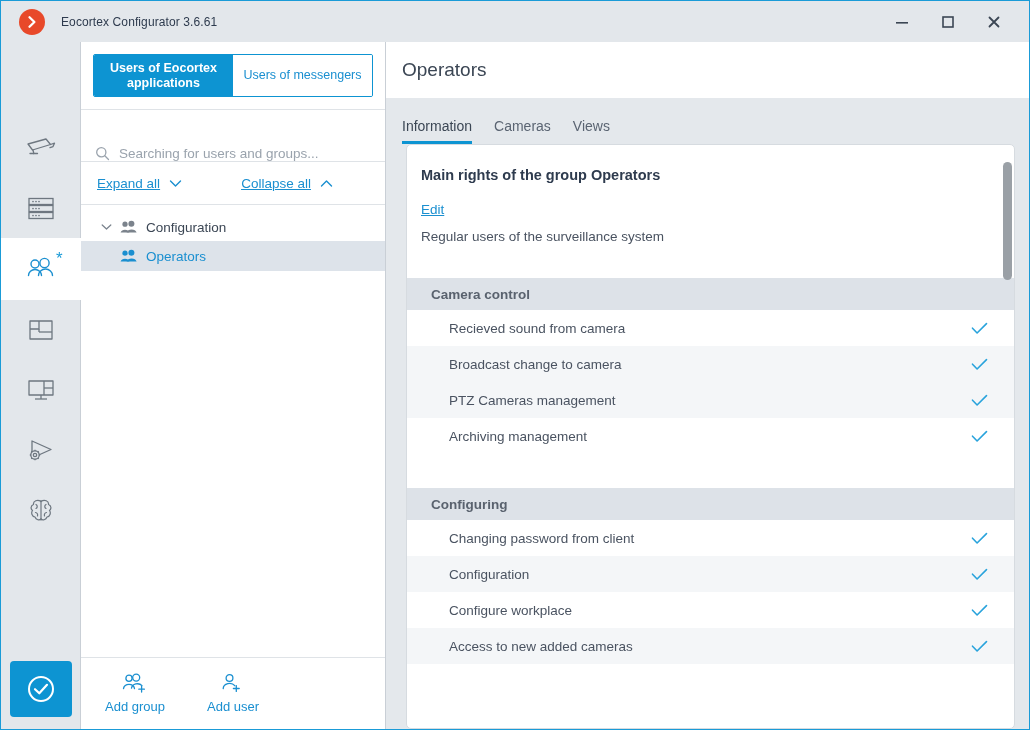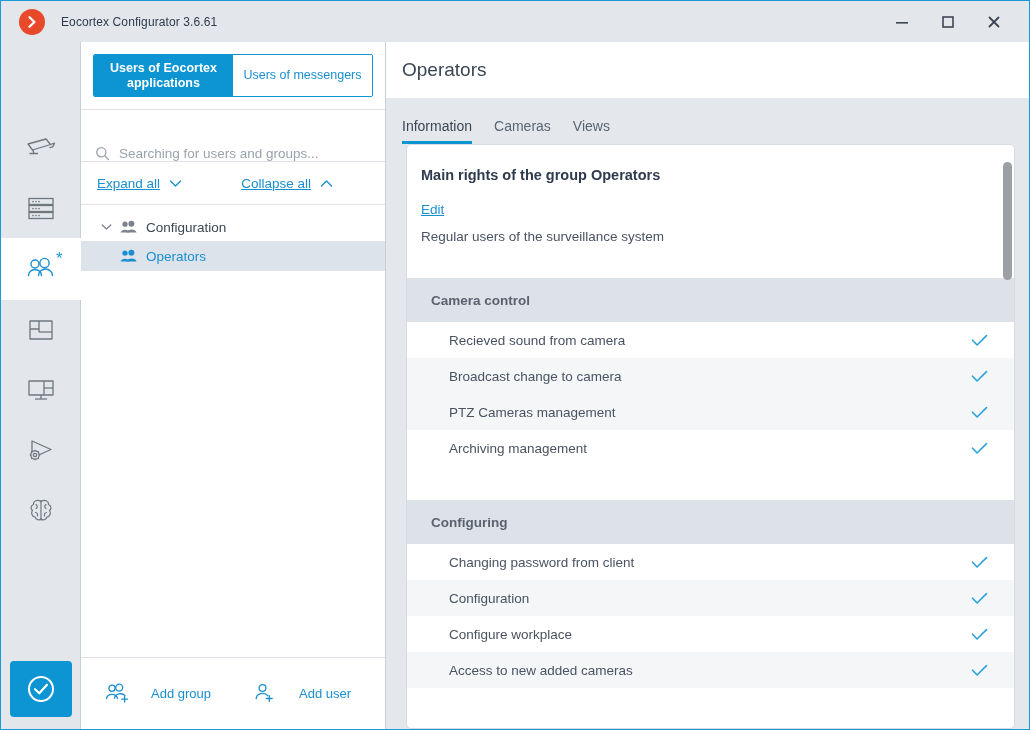--- a/index.html
+++ b/index.html
@@ -143,21 +143,21 @@
   .tree-icon { width: 22px; display: flex; justify-content: center; align-items: center; margin-right: 7px; }
   .tree-label { white-space: nowrap; }
 
   #users-footer {
     flex: 0 0 72px; height: 72px;
     border-top: 1px solid #dfe3e7;
     display: flex; align-items: center;
     padding-left: 24px; gap: 42px;
   }
   .footer-action {
-    display: flex; flex-direction: row; align-items: center; gap: 20px;
+    display: flex; flex-direction: column; align-items: center; gap: 4px;
     color: #1a8fd0; font-size: 13px; cursor: pointer;
   }
 
   
   #main { flex: 1 1 auto; display: flex; flex-direction: column; min-width: 0; background: #e4e8ec; }
   #main-header {
     height: 56px; flex: 0 0 56px; background: #ffffff;
     display: flex; align-items: center; padding-left: 16px;
   }
   #page-title { font-size: 19px; color: #3b4654; font-weight: 400; }
@@ -192,21 +192,21 @@
   #rights-title { font-size: 14.5px; font-weight: bold; color: #2e3b4e; }
   #edit-link {
     display: inline-block; margin-top: 19px;
     font-size: 13.5px; color: #1a8fd0; text-decoration: underline; cursor: pointer;
   }
   #comment-title { margin-top: 25px; font-size: 14px; font-weight: bold; color: #2e3b4e; }
   #comment-text { margin-top: 11px; font-size: 13.5px; color: #4a5361; }
 
   #perm-list { margin-top: 24px; }
   .perm-section-header {
-    background: #dde2e8; height: 44px;
+    background: #dde2e8; height: 32px;
     display: flex; align-items: center;
     padding-left: 24px;
     font-size: 13.5px; font-weight: bold; color: #59626e; margin-top: 34px;
   }
   .perm-row {
     height: 36px; display: flex; align-items: center;
     padding-left: 42px; padding-right: 26px;
     font-size: 13.5px; color: #4a5361;
   }
   .perm-row.odd { background: #f4f6f8; }

